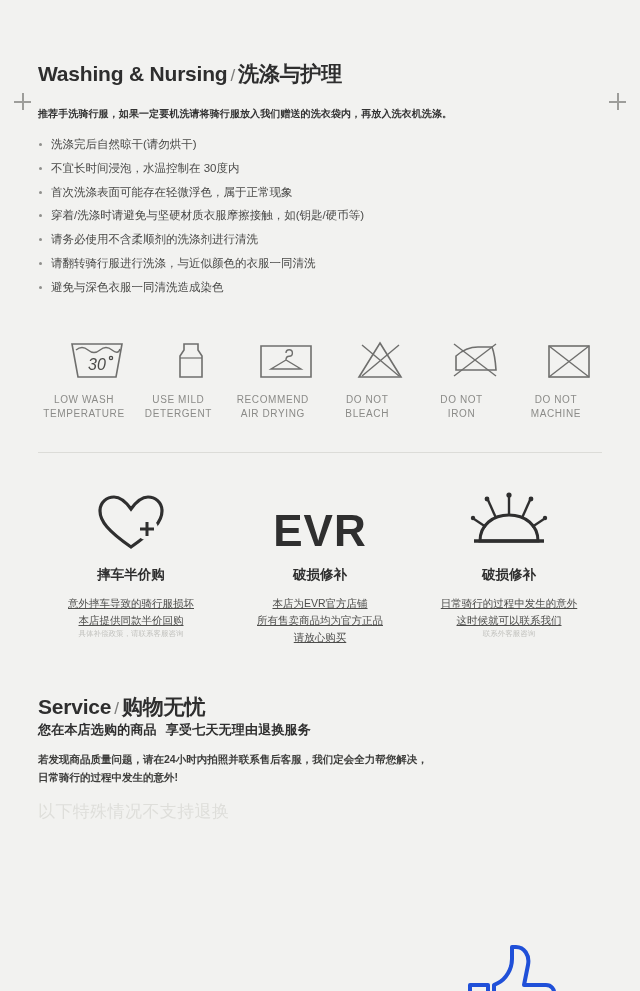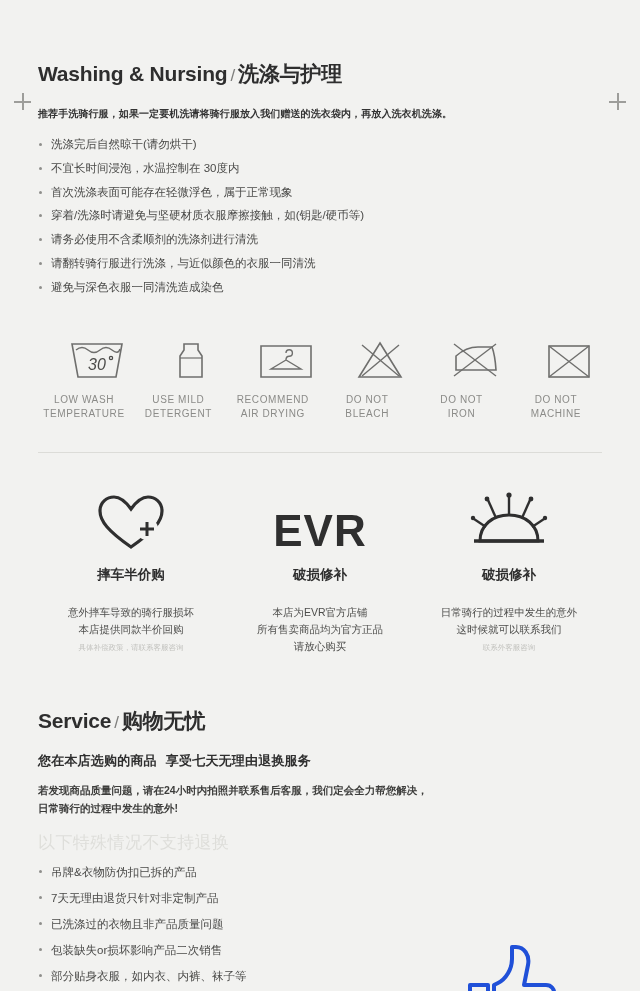--- a/index.html
+++ b/index.html
@@ -129,35 +129,34 @@
     align-items: flex-end;
     justify-content: center;
   }
   .trio .t {
     margin-top: 13px;
     font-size: 13.5px;
     font-weight: bold;
     color: #2f2f2f;
   }
   .trio .d {
-    margin-top: 20px;
+    margin-top: 11px;
     font-size: 10.5px;
     line-height: 1.65;
     color: #4d4d4b;
+    text-decoration: underline;
   }
   .trio .f {
-    margin-top: 5px;
     font-size: 7.5px;
     color: #c3c3bf;
   }
 
   h1.service-title { margin-top: 46px; }
 
   .svc-lead {
-    margin-top: 17px;
     font-size: 13px;
     font-weight: bold;
     color: #2f2f2f;
     letter-spacing: 0.2px;
     font-family: Liberation Serif, serif;
   }
   .svc-lead .gap { display: inline-block; width: 9px; }
   .svc-body {
     margin-top: 11px;
     font-size: 10.5px;
@@ -346,27 +345,20 @@
 
     <div class="svc-lead">
       <span>您在本店选购的商品</span><span class="gap"></span><span>享受七天无理由退换服务</span>
     </div>
 
     <div class="svc-body" style="white-space:pre-line">若发现商品质量问题，请在24小时内拍照并联系售后客服，我们定会全力帮您解决，
 日常骑行的过程中发生的意外!</div>
 
     <div class="ghost">以下特殊情况不支持退换</div>
 
-    <ul class="bullets tight">
-      <li>吊牌&amp;衣物防伪扣已拆的产品</li>
-      <li>7天无理由退货只针对非定制产品</li>
-      <li>已洗涤过的衣物且非产品质量问题</li>
-      <li>包装缺失or损坏影响产品二次销售</li>
-      <li>部分贴身衣服，如内衣、内裤、袜子等</li>
-    </ul>
 
   </div>
 
   <div class="thumb-wrap">
     <svg width="104" height="104" viewBox="0 0 104 104">
       <path d="M30 46 L30 98 L12 98 L12 46 Z" fill="none" stroke="#2050d8" stroke-width="4" stroke-linejoin="round"></path>
       <path d="M36 46 L36 96 C36 97 37 98 38 98 L78 98 C84 98 88 94 89 88 L96 56 C97 50 93 46 88 46 L66 46 L70 26 C72 16 66 8 58 8 L54 8 L54 20 C54 30 48 40 40 44 Z" fill="none" stroke="#2050d8" stroke-width="4" stroke-linejoin="round"></path>
     </svg>
   </div>
 

